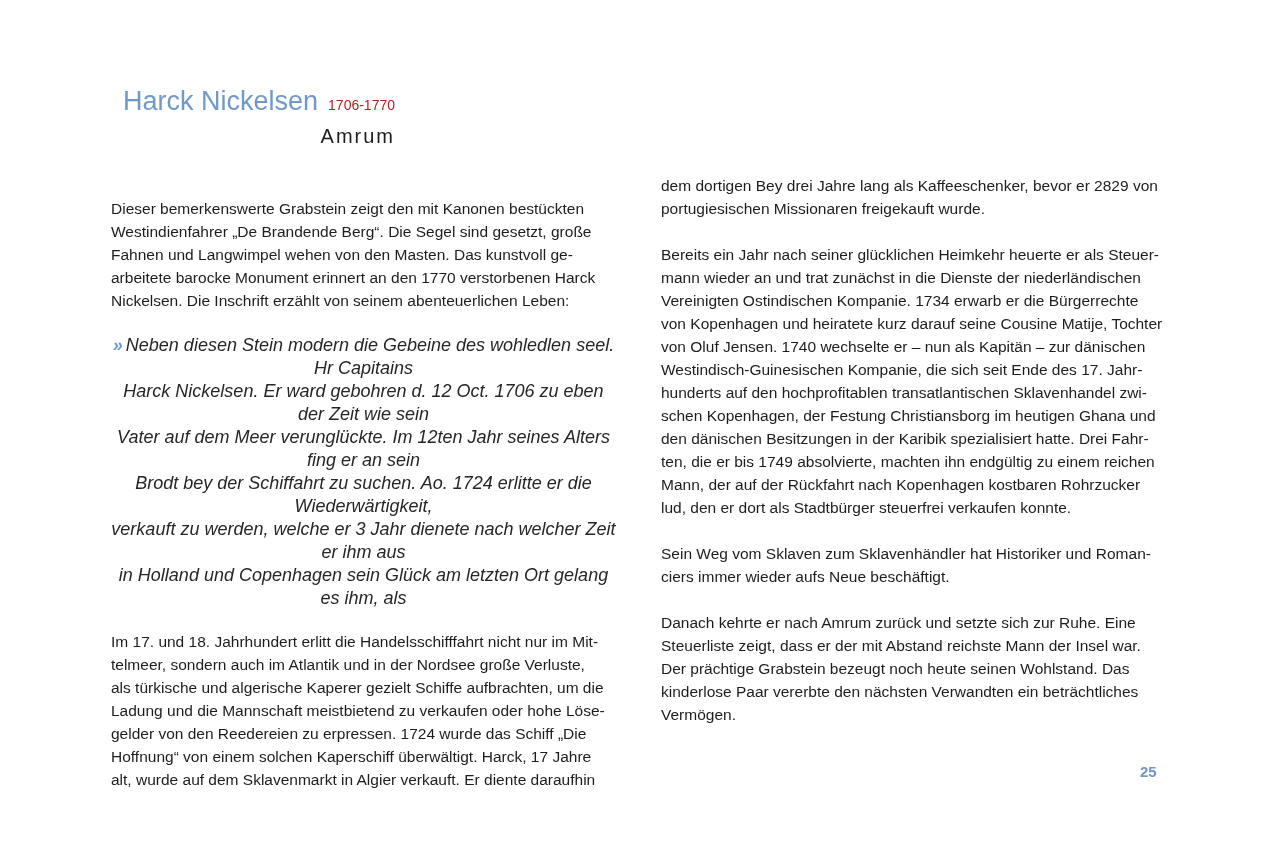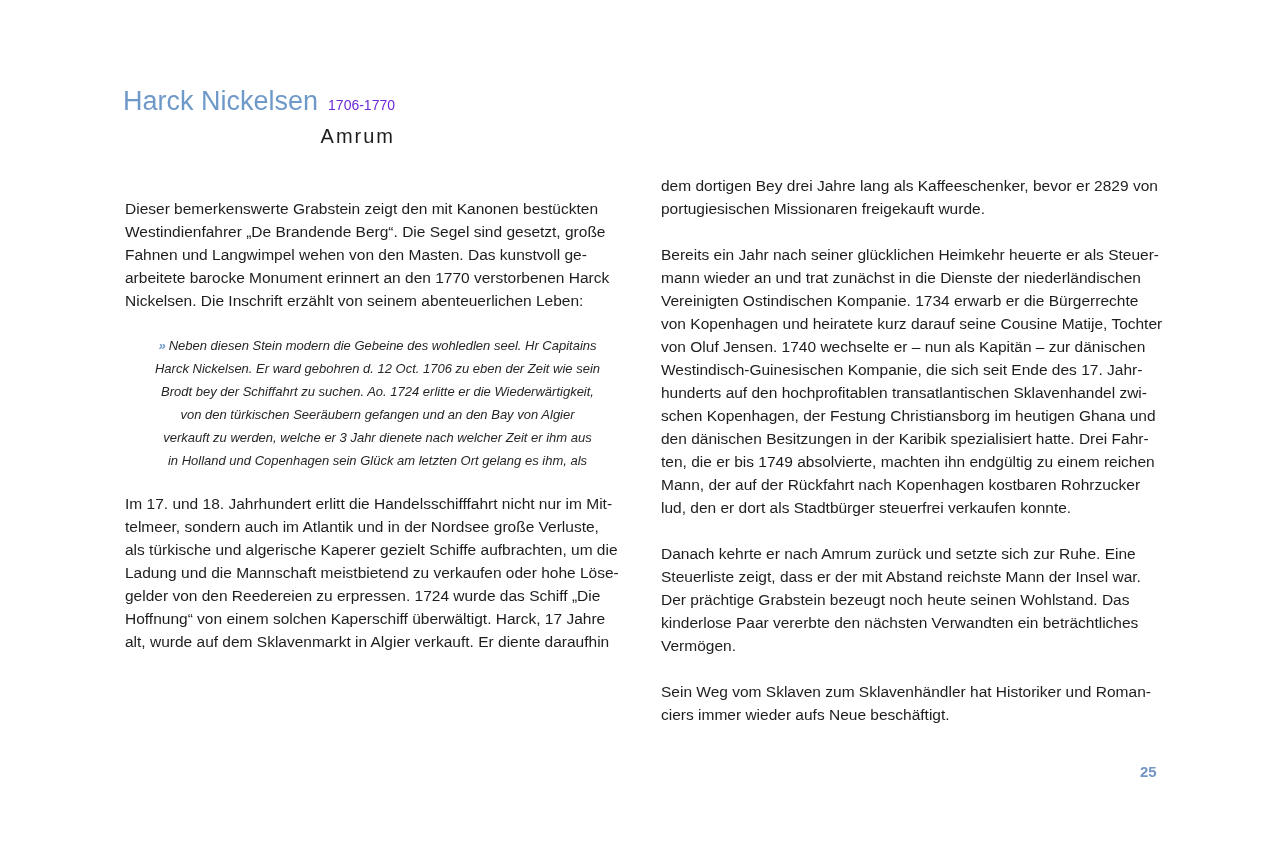--- a/index.html
+++ b/index.html
@@ -12,41 +12,41 @@
   }
   .page { position: relative; width: 1280px; height: 857px; background: #ffffff; }
 
   
   .header { position: absolute; left: 123px; top: 84px; }
   .title-line { display: flex; align-items: baseline; gap: 10px; }
   .title {
     font-size: 27px; line-height: 34px;
     color: #6f99c8; font-weight: 400;
   }
-  .dates { font-size: 14px; color: #6d28d9; }
+  .dates { font-size: 14px; color: #b91c1c; }
   .subtitle {
     font-size: 20px; line-height: 30px; margin-top: 3px;
     letter-spacing: 2px; color: #1d1d1d; font-weight: 400; text-align: right;
   }
 
   
   .col {
     position: absolute;
     font-size: 15.5px; line-height: 23px;
     color: #1d1d1d;
   }
-  .col-left  { left: 125px; top: 197px; width: 505px; }
+  .col-left  { left: 111px; top: 197px; width: 505px; }
   .col-right { left: 661px; top: 174px; width: 510px; }
   .lines { white-space: pre-line; }
   .para + .para { margin-top: 23px; }
 
   
   .quote {
     margin-top: 22px; margin-bottom: 20px;
-    font-style: italic; font-size: 13px; line-height: 23px;
+    font-style: italic; font-size: 18px; line-height: 23px;
     text-align: center; color: #262626;
   }
   .qmark {
     color: #6f99c8; font-style: italic; font-weight: 700;
   }
   .qmark-open { margin-right: 3px; }
   .qmark-close { margin-left: 2px; }
 
   
   .page-number {
@@ -70,22 +70,22 @@
   <div class="col col-left">
     <div class="para lines">Dieser bemerkenswerte Grabstein zeigt den mit Kanonen bestückten
 Westindienfahrer „De Brandende Berg“. Die Segel sind gesetzt, große
 Fahnen und Langwimpel wehen von den Masten. Das kunstvoll ge-
 arbeitete barocke Monument erinnert an den 1770 verstorbenen Harck
 Nickelsen. Die Inschrift erzählt von seinem abenteuerlichen Leben:</div>
 
     <div class="quote">
       <div><span class="qmark qmark-open">»</span><span>Neben diesen Stein modern die Gebeine des wohledlen seel. Hr Capitains</span></div>
       <div>Harck Nickelsen. Er ward gebohren d. 12 Oct. 1706 zu eben der Zeit wie sein</div>
+      <div>Vater auf dem Meer verunglückte. Im 12ten Jahr seines Alters fing er an sein</div>
       <div>Brodt bey der Schiffahrt zu suchen. Ao. 1724 erlitte er die Wiederwärtigkeit,</div>
-      <div>von den türkischen Seeräubern gefangen und an den Bay von Algier</div>
       <div>verkauft zu werden, welche er 3 Jahr dienete nach welcher Zeit er ihm aus</div>
       <div>in Holland und Copenhagen sein Glück am letzten Ort gelang es ihm, als</div>
     </div>
 
     <div class="para lines">Im 17. und 18. Jahrhundert erlitt die Handelsschifffahrt nicht nur im Mit-
 telmeer, sondern auch im Atlantik und in der Nordsee große Verluste,
 als türkische und algerische Kaperer gezielt Schiffe aufbrachten, um die
 Ladung und die Mannschaft meistbietend zu verkaufen oder hohe Löse-
 gelder von den Reedereien zu erpressen. 1724 wurde das Schiff „Die
 Hoffnung“ von einem solchen Kaperschiff überwältigt. Harck, 17 Jahre
@@ -100,24 +100,24 @@
 Vereinigten Ostindischen Kompanie. 1734 erwarb er die Bürgerrechte
 von Kopenhagen und heiratete kurz darauf seine Cousine Matije, Tochter
 von Oluf Jensen. 1740 wechselte er – nun als Kapitän – zur dänischen
 Westindisch-Guinesischen Kompanie, die sich seit Ende des 17. Jahr-
 hunderts auf den hochprofitablen transatlantischen Sklavenhandel zwi-
 schen Kopenhagen, der Festung Christiansborg im heutigen Ghana und
 den dänischen Besitzungen in der Karibik spezialisiert hatte. Drei Fahr-
 ten, die er bis 1749 absolvierte, machten ihn endgültig zu einem reichen
 Mann, der auf der Rückfahrt nach Kopenhagen kostbaren Rohrzucker
 lud, den er dort als Stadtbürger steuerfrei verkaufen konnte.</div>
+    <div class="para lines">Sein Weg vom Sklaven zum Sklavenhändler hat Historiker und Roman-
+ciers immer wieder aufs Neue beschäftigt.</div>
     <div class="para lines">Danach kehrte er nach Amrum zurück und setzte sich zur Ruhe. Eine
 Steuerliste zeigt, dass er der mit Abstand reichste Mann der Insel war.
 Der prächtige Grabstein bezeugt noch heute seinen Wohlstand. Das
 kinderlose Paar vererbte den nächsten Verwandten ein beträchtliches
 Vermögen.</div>
-    <div class="para lines">Sein Weg vom Sklaven zum Sklavenhändler hat Historiker und Roman-
-ciers immer wieder aufs Neue beschäftigt.</div>
   </div>
 
   <div class="page-number">25</div>
 
 </div>
 
 </body></html>

